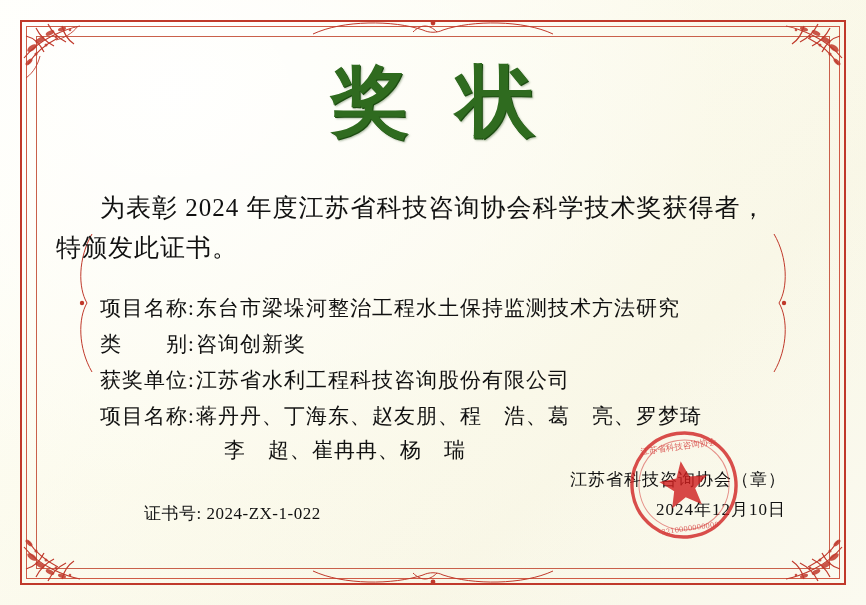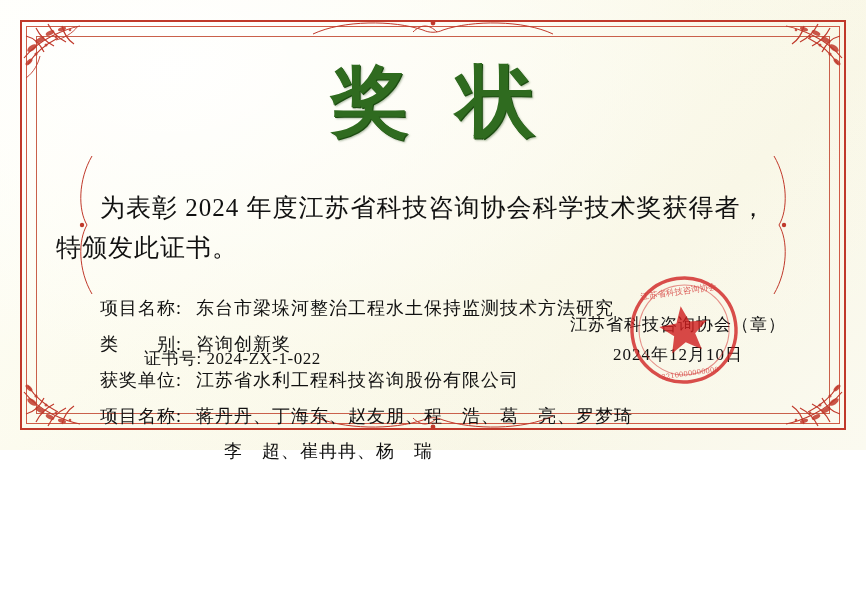--- a/index.html
+++ b/index.html
@@ -9,21 +9,21 @@
   }
   body {
     width: 866px;
     height: 605px;
     font-family: "Liberation Serif", serif;
     overflow: hidden;
   }
   .certificate {
     position: relative;
     width: 866px;
-    height: 450px;
+    height: 605px;
     background: #f0abfc;
     box-sizing: border-box;
   }
   
   .paper-texture {
     position: absolute;
     inset: 0;
     background:
       radial-gradient(ellipse at 20% 15%, rgba(255,255,255,0.9) 0%, rgba(253,252,236,0.2) 55%, rgba(246,244,226,0.0) 100%),
       linear-gradient(135deg, #fffffa 0%, #fcfbef 35%, #f8f6e6 70%, #fbfaf0 100%);
@@ -133,21 +133,21 @@
   }
   .para {
     font-size: 25px;
     line-height: 40px;
     letter-spacing: 1px;
     color: #111;
   }
   .para .indent { display: inline-block; width: 44px; }
   .fields {
     margin-top: 22px;
-    font-size: 18px;
+    font-size: 21px;
     line-height: 36px;
   }
   .field-row {
     display: flex;
     align-items: baseline;
     margin-left: 44px;
   }
   .field-label {
     flex: 0 0 auto;
     width: 96px;
@@ -176,21 +176,21 @@
     justify-content: space-between;
     font-size: 17px;
     color: #111;
   }
   .cert-no {
     margin-left: 88px;
     letter-spacing: 0.5px;
   }
   .issuer {
     margin-right: 24px;
-    text-align: center;
+    text-align: right;
     line-height: 30px;
     letter-spacing: 1px;
   }
   
   .seal {
     position: absolute;
     right: 68px;
     bottom: 18px;
     width: 116px;
     height: 116px;

